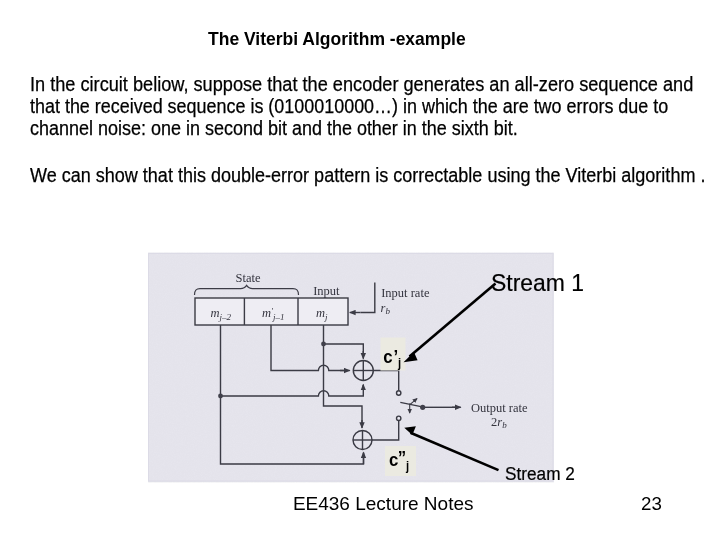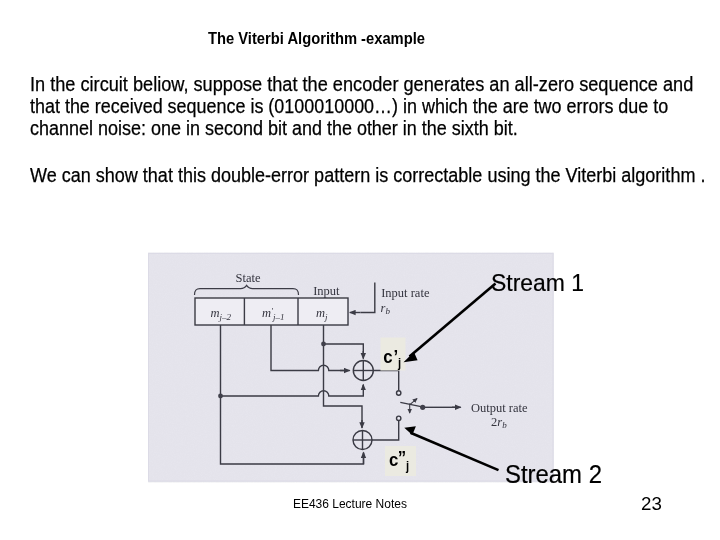--- a/index.html
+++ b/index.html
@@ -2,33 +2,33 @@
 <html><head><meta charset="utf-8">
 <style>
 html,body{margin:0;padding:0;width:720px;height:540px;background:#fff;overflow:hidden}
 body{font-family:"Liberation Sans",sans-serif;position:relative}
 .t{position:absolute;white-space:nowrap;z-index:3}
 .sx{display:inline-block;transform-origin:0 50%;}
 #p1 .sx,#p2 .sx{-webkit-text-stroke:0.25px #000}
 #s1 .sx,#s2 .sx{-webkit-text-stroke:0.2px #000}
 </style></head>
 <body>
-<div class="t" id="title" style="left:207.7px;top:30px;font-size:16px;font-weight:bold;line-height:17.7px"><span class="sx" style="transform:scaleX(0.921)">The Viterbi Algorithm -example</span></div>
+<div class="t" id="title" style="left:207.7px;top:30px;font-size:19px;font-weight:bold;line-height:17.7px"><span class="sx" style="transform:scaleX(0.921)">The Viterbi Algorithm -example</span></div>
 
 <div class="t" id="p1" style="left:30.4px;top:74.4px;font-size:20px;line-height:21.6px">
 <span class="sx" style="transform:scaleX(0.908)">In the circuit beliow, suppose that the encoder generates an all-zero sequence and</span><br>
 <span class="sx" style="transform:scaleX(0.897)">that the received sequence is (0100010000…) in which the are two errors due to</span><br>
 <span class="sx" style="transform:scaleX(0.899)">channel noise: one in second bit and the other in the sixth bit.</span></div>
 
 <div class="t" id="p2" style="left:30.2px;top:165px;font-size:20px;line-height:21.6px"><span class="sx" style="transform:scaleX(0.901)">We can show that this double-error pattern is correctable using the Viterbi algorithm .</span></div>
 
 <div class="t" id="s1" style="left:491px;top:274px;font-size:24px;line-height:18.75px"><span class="sx" style="transform:scaleX(0.956)">Stream 1</span></div>
-<div class="t" id="s2" style="left:504.8px;top:464.9px;font-size:25px;line-height:18.75px"><span class="sx" style="transform:scaleX(0.956)">Stream 2</span></div>
+<div class="t" id="s2" style="left:504.8px;top:464.9px;font-size:18px;line-height:18.75px"><span class="sx" style="transform:scaleX(0.956)">Stream 2</span></div>
 
-<div class="t" id="foot" style="left:292.9px;top:497px;font-size:12px;line-height:14.2px"><span class="sx" style="transform:scaleX(1)">EE436 Lecture Notes</span></div>
+<div class="t" id="foot" style="left:292.9px;top:497px;font-size:19px;line-height:14.2px"><span class="sx" style="transform:scaleX(1)">EE436 Lecture Notes</span></div>
 <div class="t" id="pg" style="left:641px;top:496.6px;font-size:18px;line-height:14.2px"><span class="sx" style="transform:scaleX(1.04)">23</span></div>
 
 <svg id="fig" width="720" height="540" viewBox="0 0 720 540" style="position:absolute;left:0;top:0">
 <defs>
 <marker id="ah" markerWidth="7.5" markerHeight="6" refX="5.8" refY="3" orient="auto" markerUnits="userSpaceOnUse">
         <path d="M0,0.3 L6.5,3 L0,5.7 z" fill="#3a3a44"></path>
       </marker>
 <marker id="ah2" markerWidth="5.6" markerHeight="5" refX="4.2" refY="2.5" orient="auto" markerUnits="userSpaceOnUse">
         <path d="M0,0.2 L5,2.5 L0,4.8 z" fill="#3a3a44"></path>
       </marker>

